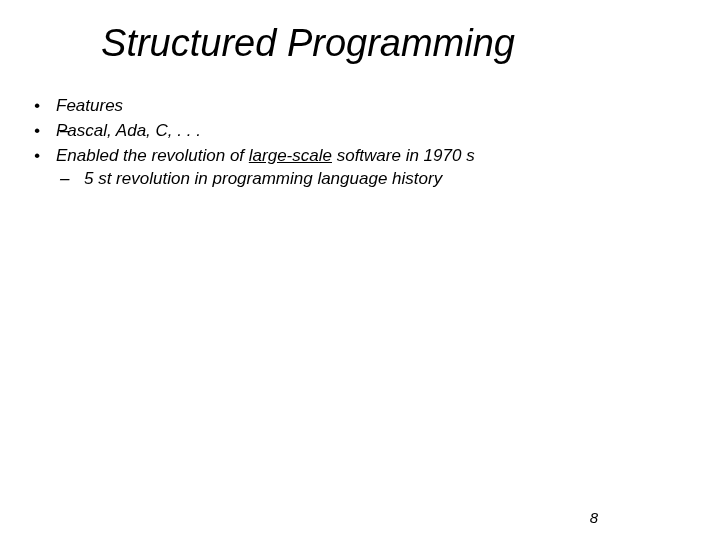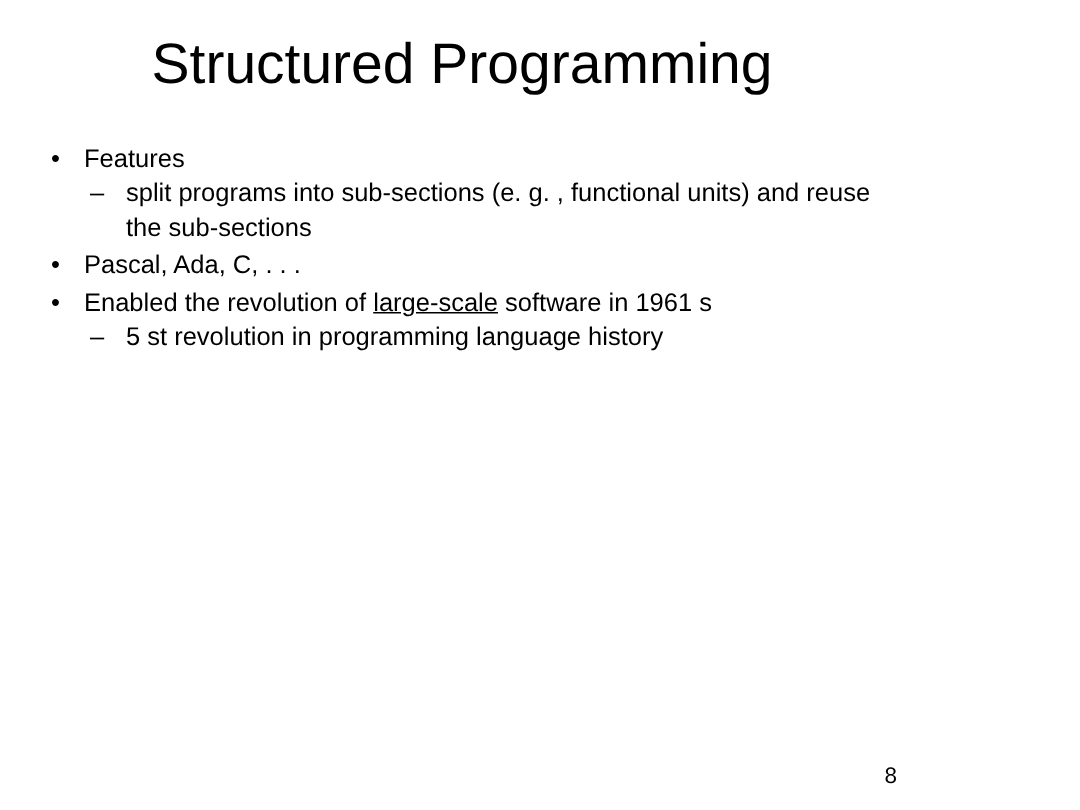--- a/index.html
+++ b/index.html
@@ -9,20 +9,21 @@
     height: 540px;
     background: #ffffff;
     font-family: Arial, Helvetica, sans-serif;
     color: #000;
   }
   .slide {
     position: relative;
     width: 616px;
     height: 540px;
     box-sizing: border-box;
+    font-style: italic;
   }
   .title {
     text-align: center;
     font-size: 38px;
     font-weight: normal;
     padding-top: 22px;
     padding-bottom: 10px;
   }
   .content {
     font-size: 17px;
@@ -85,29 +86,28 @@
 <div class="slide">
 
   <div class="title">Structured Programming</div>
 
   <div class="content">
     <ul class="level1">
       <li>
         <span>Features</span>
         <ul class="level2">
           <li>
-            <span>split programs into sub-sections (e. g. , functional units) and reuse the sub-sections</span>
           </li>
         </ul>
       </li>
       <li>
         <span>Pascal, Ada, C, . . .</span>
       </li>
       <li>
-        <span><span>Enabled the revolution of </span><span class="underline">large-scale</span><span> software in 1961 s</span></span>
+        <span><span>Enabled the revolution of </span><span class="underline">large-scale</span><span> software in 1970 s</span></span>
         <ul class="level2">
           <li>
             <span>5 st revolution in programming language history</span>
           </li>
         </ul>
       </li>
     </ul>
   </div>
 
   <div class="page-num">8</div>

